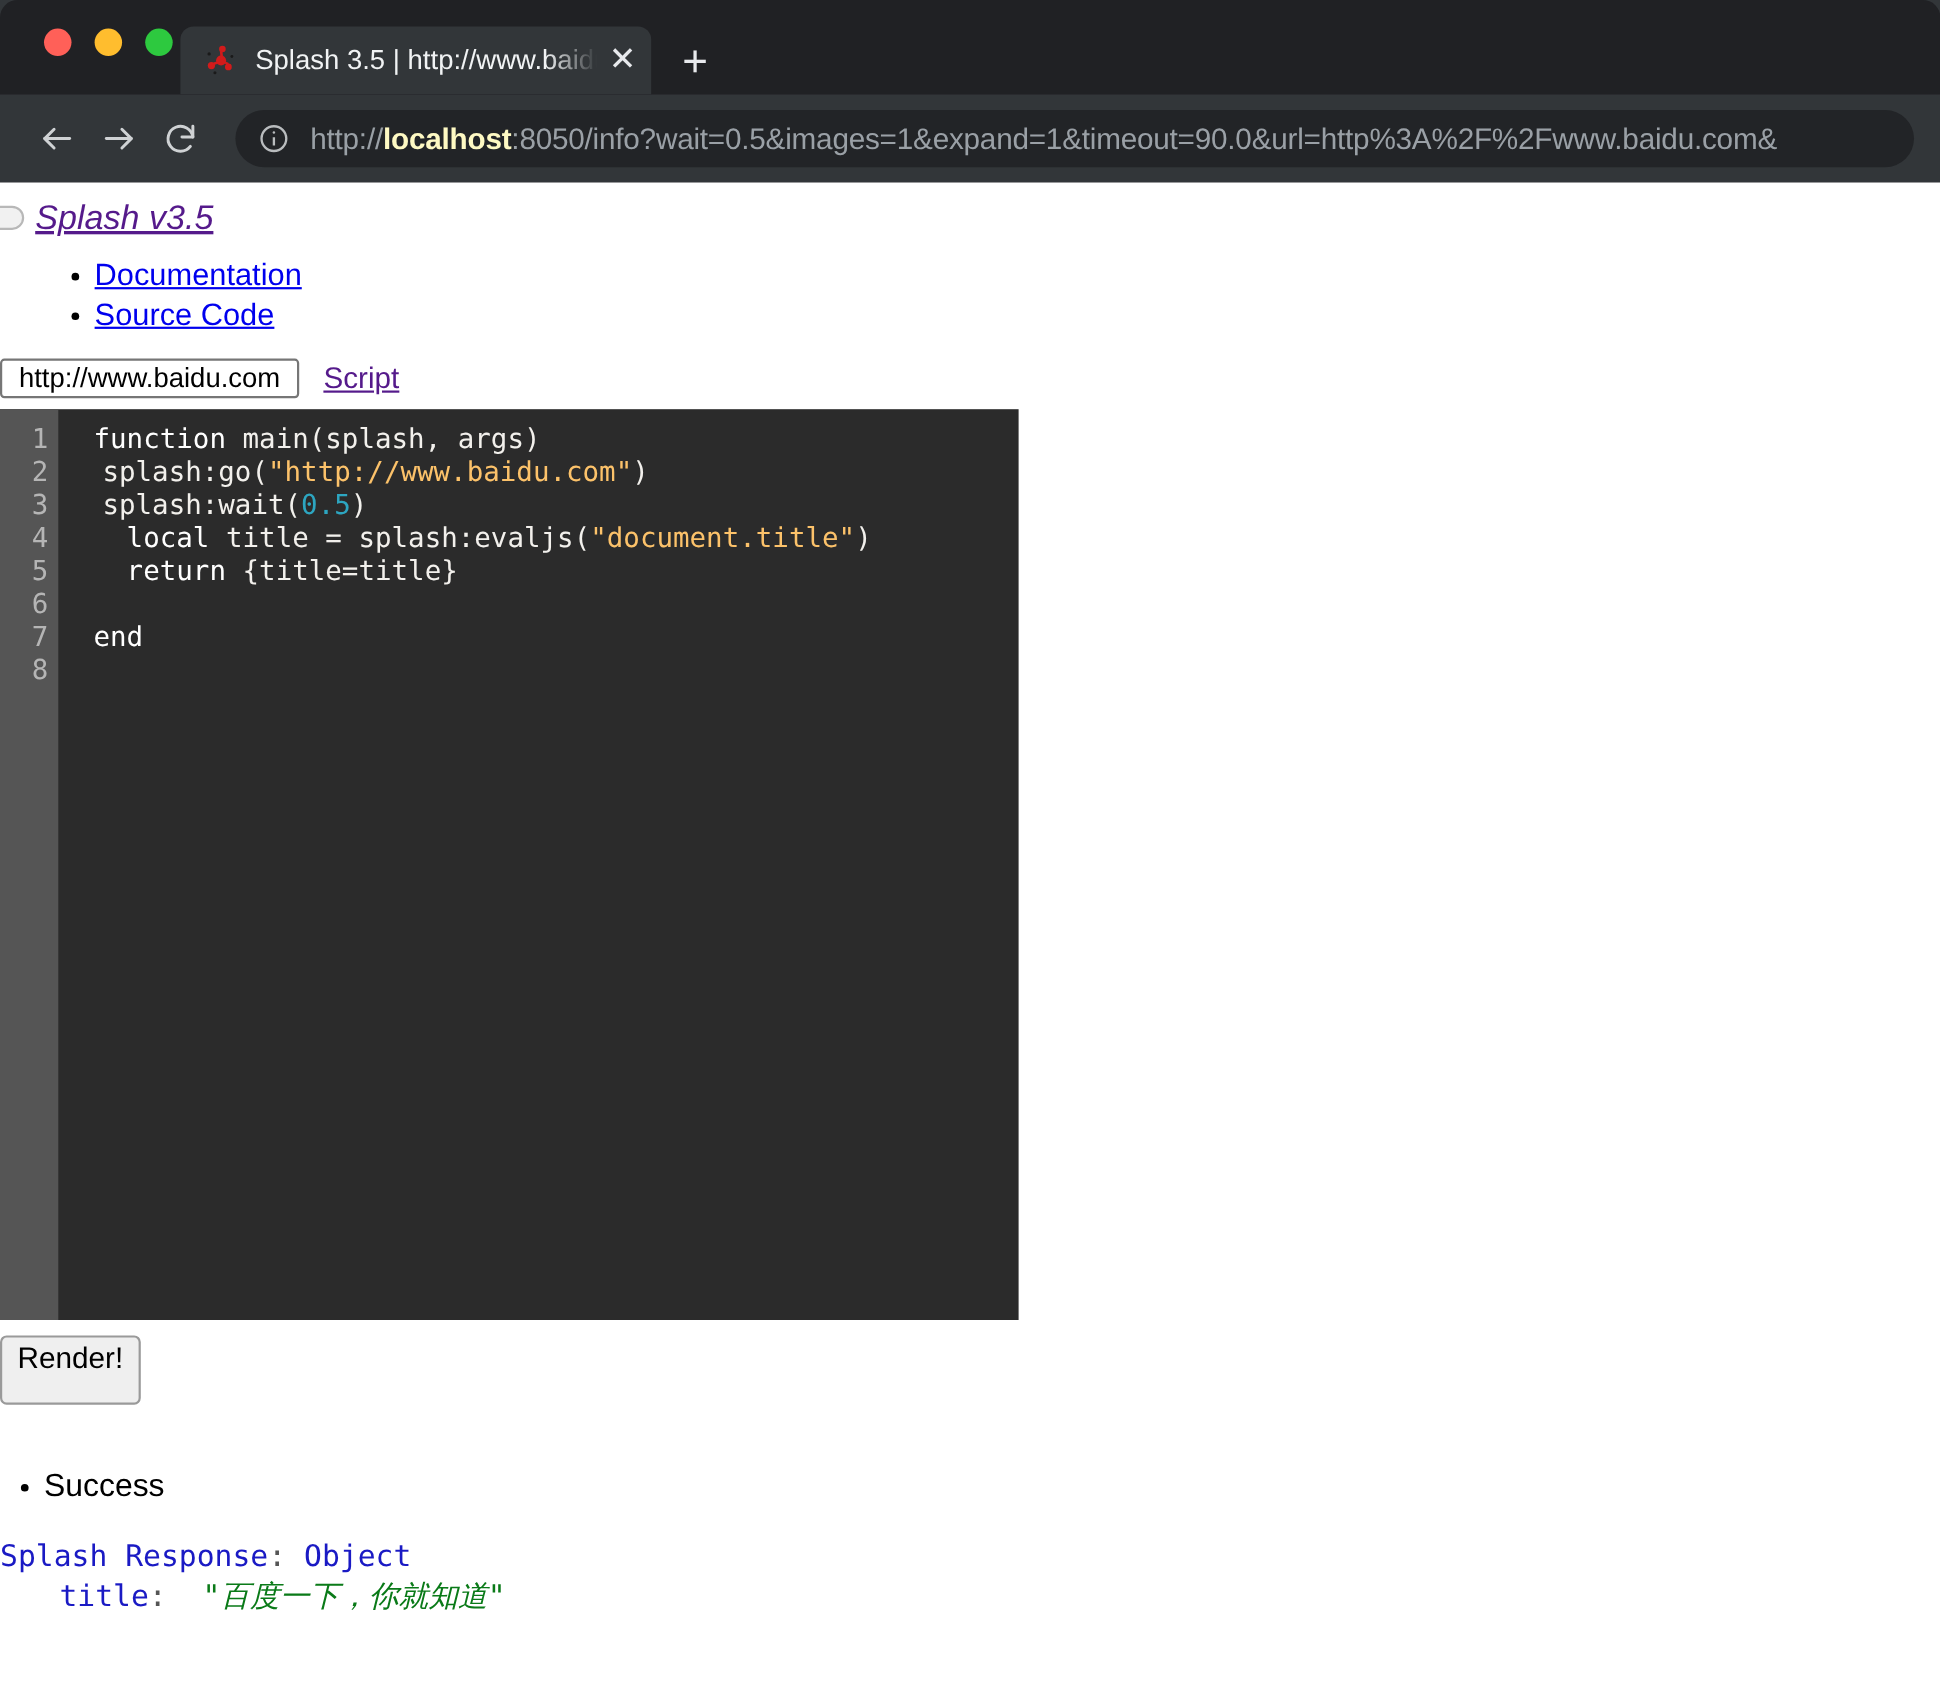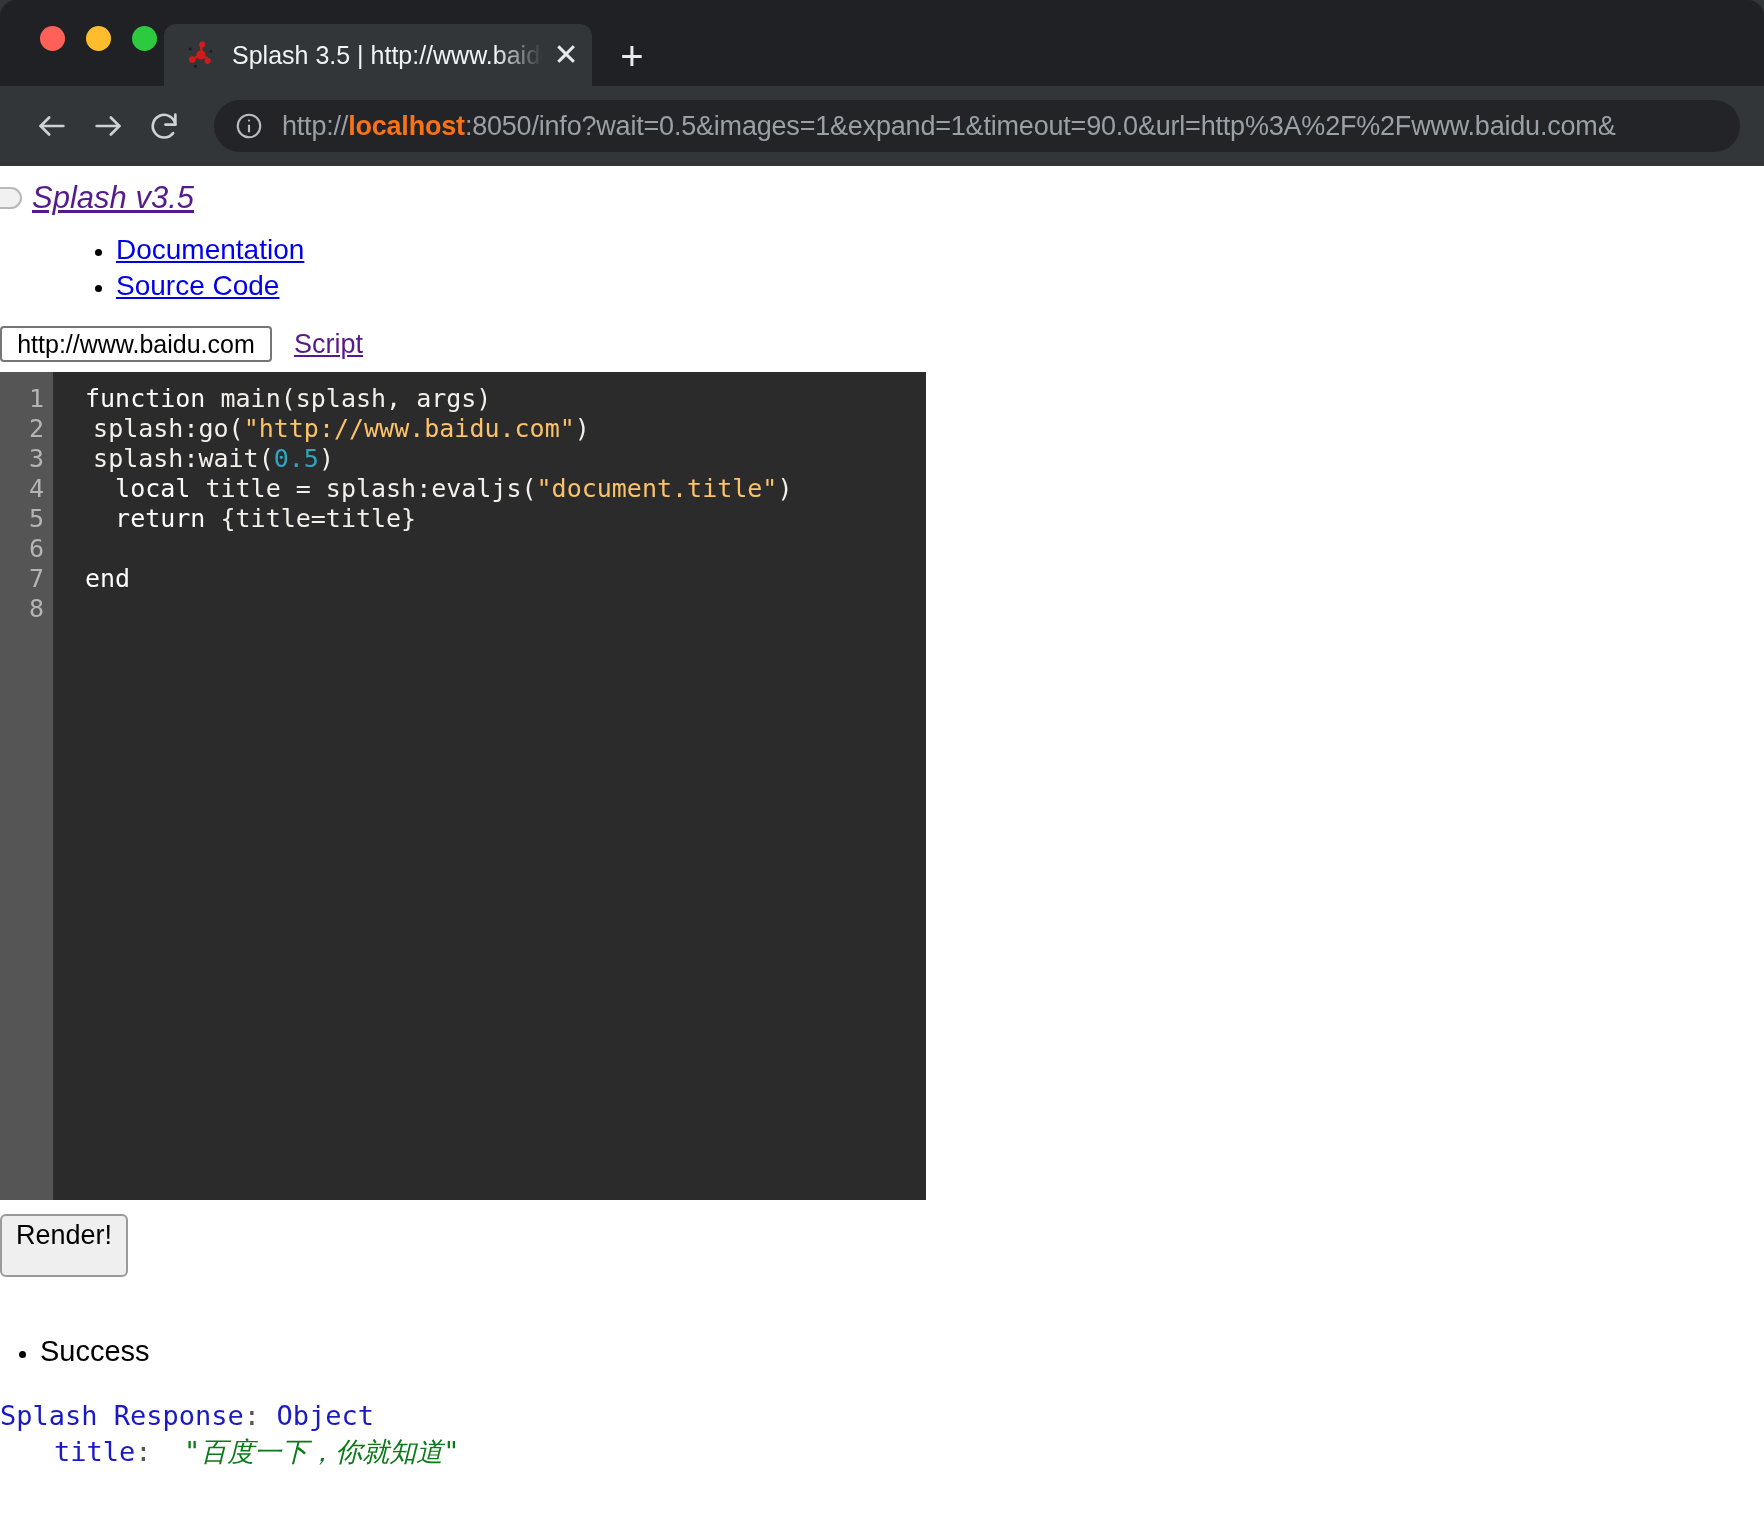--- a/index.html
+++ b/index.html
@@ -134,21 +134,21 @@
     flex: 0 0 30px;
     margin-right: 18px;
     color: #b9bcbe;
   }
   .omnibox-url {
     font-size: 27px;
     color: #9aa0a6;
     white-space: nowrap;
     letter-spacing: -0.2px;
   }
-  .omnibox-url b { color: #f97316; font-weight: 700; }
+  .omnibox-url b { color: #fef9c3; font-weight: 700; }
 
   
   .page {
     position: relative;
     background: #fff;
     padding: 0;
     height: 1394px;
   }
   .splash-head {
     display: flex;
@@ -168,21 +168,21 @@
     box-sizing: border-box;
   }
   .splash-title-link {
     font-size: 31px;
     color: #551a8b;
     text-decoration: underline;
     font-family: "Liberation Sans", sans-serif;
   }
   ul.navlist {
     margin: 18px 0 0 0;
-    padding-left: 116px;
+    padding-left: 86px;
     list-style: disc;
   }
   ul.navlist li {
     margin-bottom: 4px;
   }
   ul.navlist li::marker { font-size: 24px; }
   .navlink {
     font-size: 28px;
     color: #0000ee;
     text-decoration: underline;

